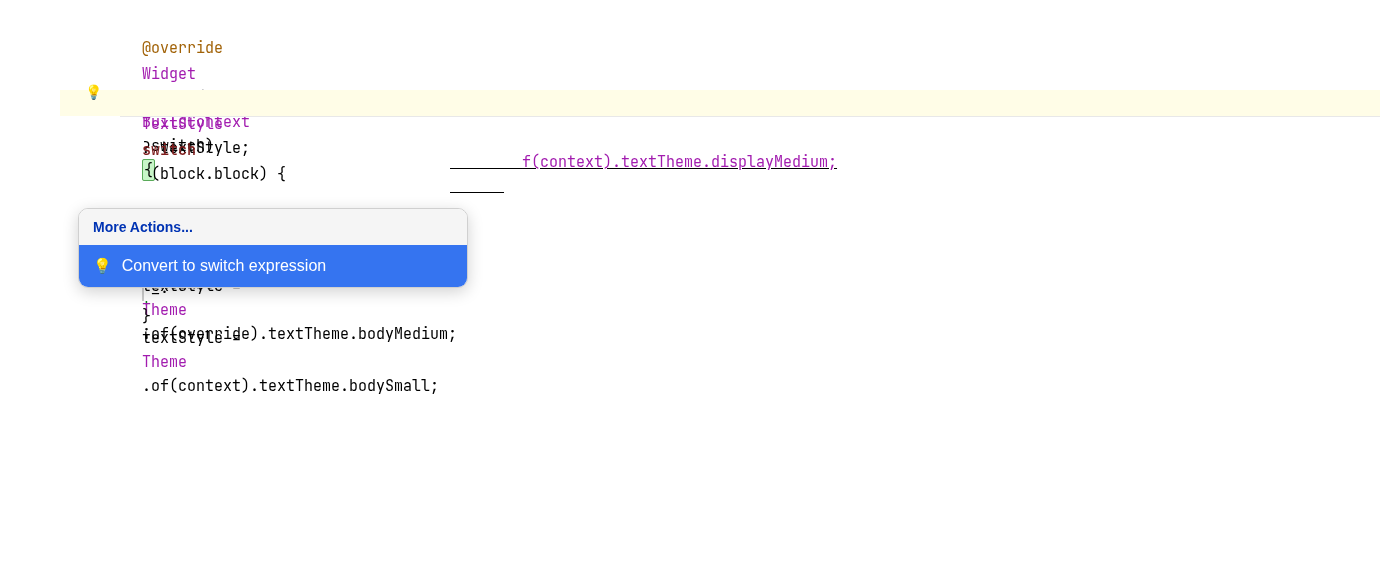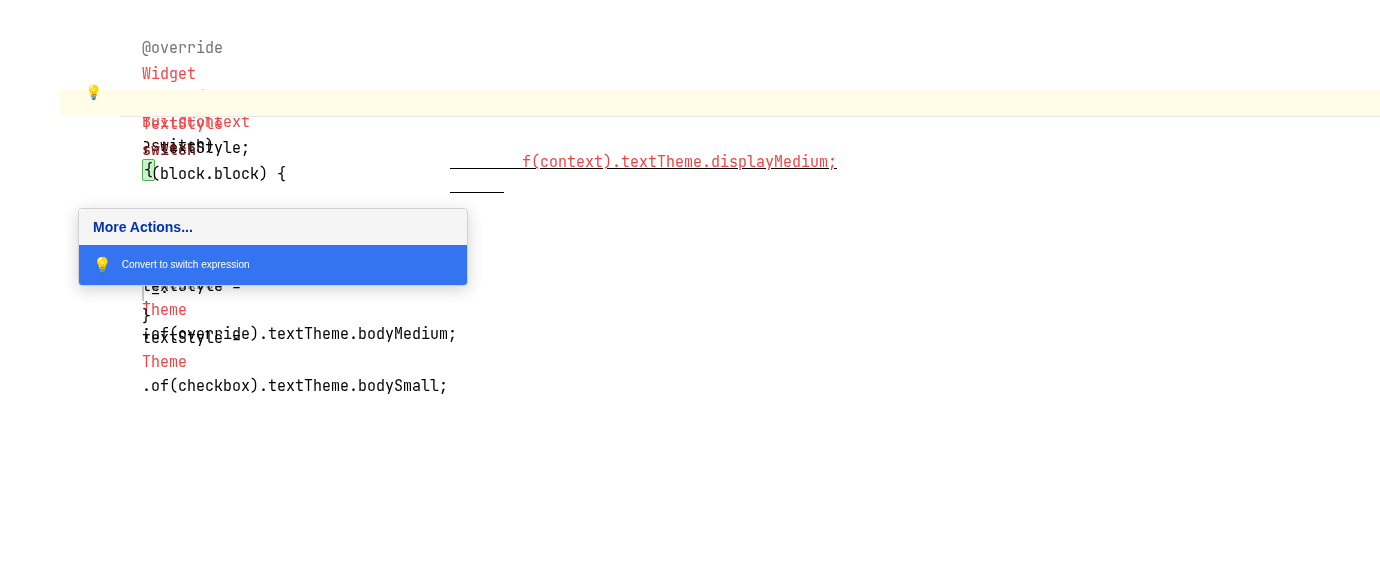--- a/index.html
+++ b/index.html
@@ -62,43 +62,43 @@
 
     .lightbulb {
       position: absolute;
       left: 8px;
       top: 50%;
       transform: translateY(-50%);
       font-size: 14px;
     }
 
     
-    .c-annotation { color: #737373; }
+    .c-annotation { color: #a16207; }
     .c-keyword { color: #7f1d1d; font-weight: 500; }
-    .c-teal { color: #ef4444; }
+    .c-teal { color: #a21caf; }
     .c-brace-highlight {
       color: #000000;
       background: #c8f5c8;
       border: 1px solid #5aaa5a;
       padding: 0 1px;
       border-radius: 2px;
     }
     .c-plain { color: #000000; }
     .c-string { color: #067d17; }
     .c-case { color: #9c27b0; }
 
     
     .context-menu {
       position: absolute;
       top: 196px;
       left: 78px;
       width: 390px;
       background: #ffffff;
       border: 1px solid #d0d0d0;
-      border-radius: 4px;
+      border-radius: 10px;
       box-shadow: 0 4px 16px rgba(0,0,0,0.18);
       z-index: 100;
       overflow: hidden;
     }
 
     .menu-header {
       padding: 7px 14px;
       font-size: 14px;
       font-weight: 600;
       color: #0033b3;
@@ -116,21 +116,21 @@
     }
 
     .menu-item-icon {
       font-size: 15px;
       margin-right: 10px;
       flex-shrink: 0;
     }
 
     .menu-item-label {
       font-family: -apple-system, BlinkMacSystemFont, 'Segoe UI', sans-serif;
-      font-size: 10px;
+      font-size: 16px;
       font-weight: 500;
       color: #ffffff;
       text-align: center;
     }
   </style>
 </head>
 <body>
 
 <div class="editor-bg">
   <div class="code-area">
@@ -228,21 +228,21 @@
     </div>
 
     <div class="line">
       <div class="line-gutter"></div>
       <div class="line-content">
         <span style="display:inline-block;width:16px;"></span>
         <span style="display:inline-block; border-left: 2px solid #cccccc; width:16px; height:20px; vertical-align:middle; margin-right:2px;"></span>
         <span style="display:inline-block;width:32px;"></span>
         <span class="c-plain">textStyle = </span>
         <span class="c-teal">Theme</span>
-        <span class="c-plain">.of(checkbox).textTheme.bodySmall;</span>
+        <span class="c-plain">.of(context).textTheme.bodySmall;</span>
       </div>
     </div>
 
     <div class="line">
       <div class="line-gutter"></div>
       <div class="line-content">
         <span style="display:inline-block;width:32px;"></span>
         <span class="c-plain">}</span>
       </div>
     </div>

